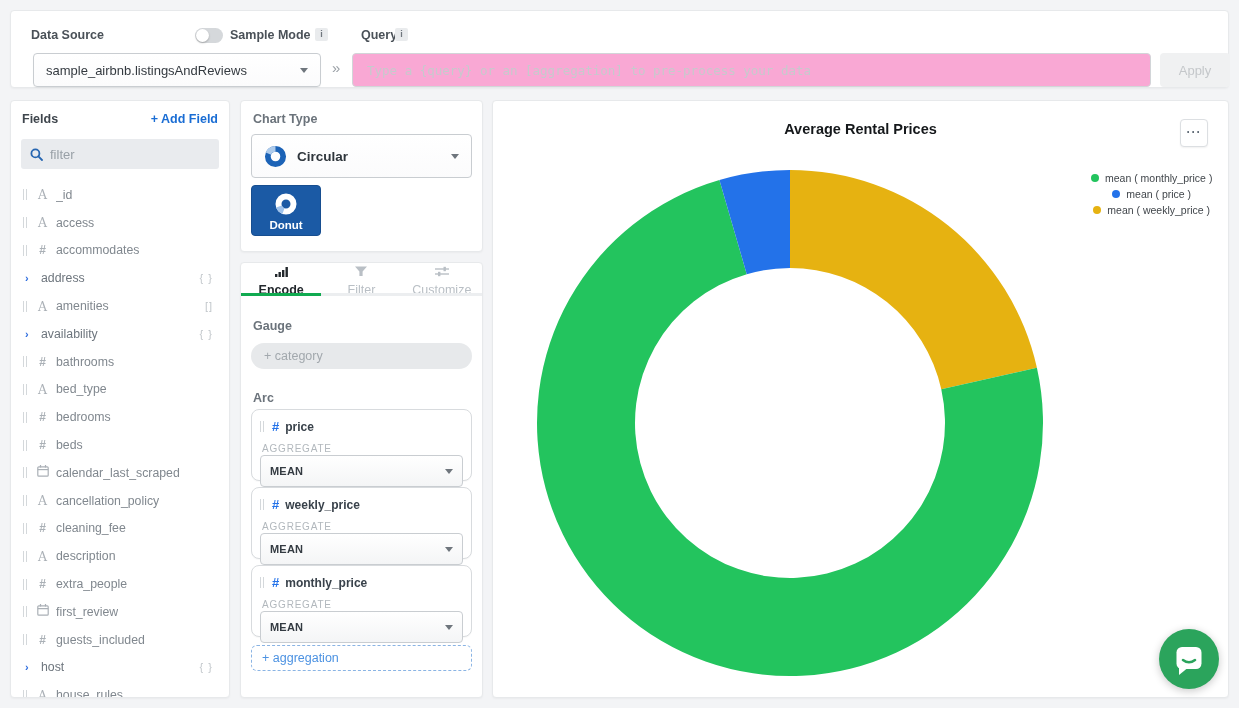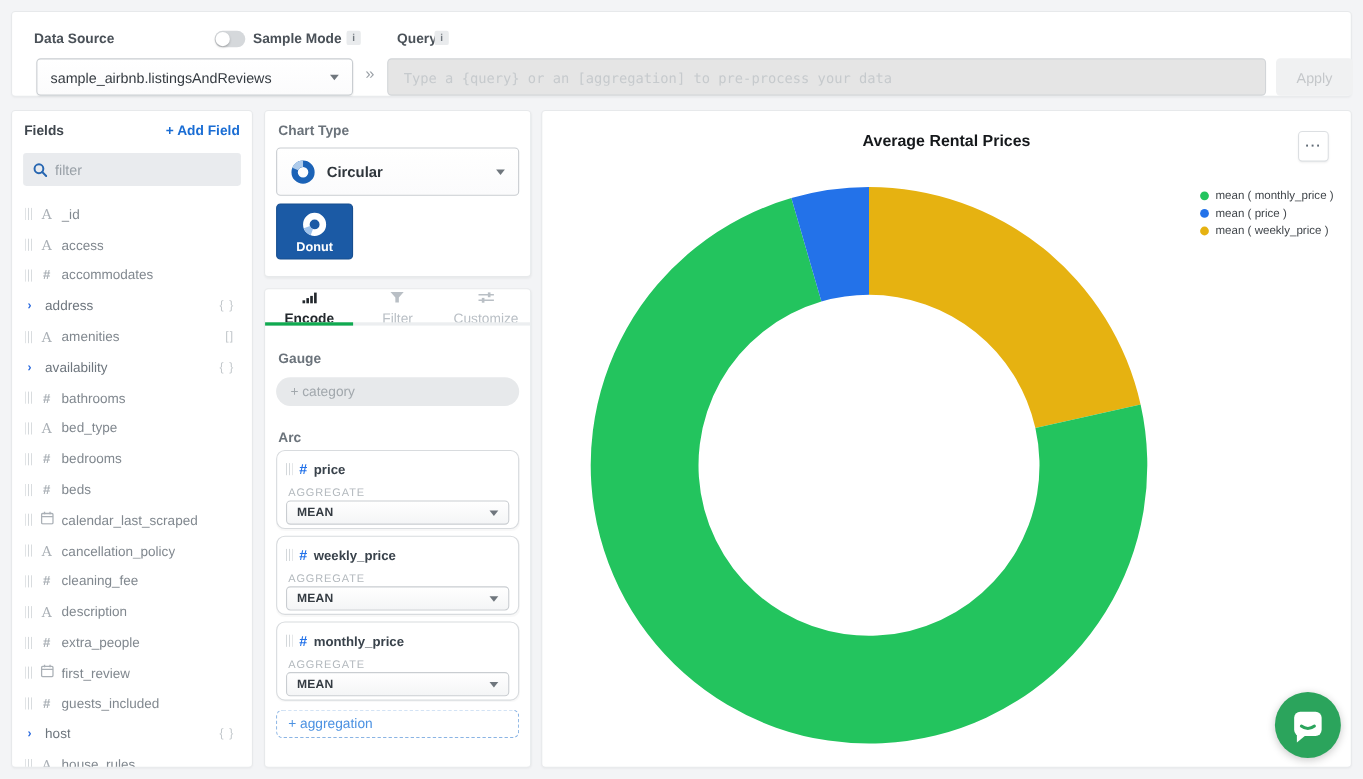--- a/index.html
+++ b/index.html
@@ -15,21 +15,21 @@
   .toggle .knob { position:absolute; left:1px; top:1px; width:13px; height:13px; border-radius:50%; background:#fff; box-shadow:0 1px 2px rgba(0,0,0,.25); }
   .sm-label { position:absolute; left:219px; top:17px; font-size:12.5px; font-weight:bold; color:#4a5158; }
   .badge-i { position:absolute; width:13px; height:13px; border-radius:2px; background:#e9ebed; color:#70777e; font-size:9px; font-weight:bold; text-align:center; line-height:13px; }
   #sm-badge { left:304px; top:17px; }
   #q-badge { left:384px; top:17px; }
   .q-label { position:absolute; left:350px; top:17px; font-size:12.5px; font-weight:bold; color:#4a5158; }
   .ds-select { position:absolute; left:22px; top:42px; width:288px; height:34px; border:1px solid #c9cdd1; border-radius:4px; background:linear-gradient(#fff,#fbfbfc); display:flex; align-items:center; padding:16px 12px; cursor:pointer; box-shadow:0 1px 1px rgba(0,0,0,.04); }
   .ds-select .val { font-size:13px; color:#343a40; }
   .caret { width:0; height:0; border-left:4.5px solid transparent; border-right:4.5px solid transparent; border-top:5.5px solid #6f767d; margin-left:auto; }
   .sep { position:absolute; left:321px; top:48px; font-size:15px; color:#9ba1a7; }
-  .q-input { position:absolute; left:341px; top:42px; width:799px; height:34px; border:1px solid #d2d5d8; border-radius:4px; background:#e5e5e5; font-family:"DejaVu Sans Mono", monospace; font-size:12.5px; color:#3a4046; padding:0 14px; }
+  .q-input { position:absolute; left:341px; top:42px; width:799px; height:34px; border:1px solid #d2d5d8; border-radius:4px; background:#f9a8d4; font-family:"DejaVu Sans Mono", monospace; font-size:12.5px; color:#3a4046; padding:0 14px; }
   .q-input::placeholder { color:#c6cacd; }
   .apply-btn { position:absolute; left:1149px; top:42px; width:70px; height:34px; background:#f0f1f2; border:none; border-radius:4px; font-size:13px; color:#c4c7ca; cursor:pointer; font-family:inherit; }
 
   
   #fields-card { left:10px; top:100px; width:220px; height:598px; overflow:hidden; }
   .f-title { position:absolute; left:11px; top:11px; font-size:12.5px; font-weight:bold; color:#3f464d; }
   .add-field { position:absolute; right:11px; top:11px; font-size:12.5px; font-weight:bold; color:#1a6dd4; cursor:pointer; }
   .f-search { position:absolute; left:10px; top:38px; width:198px; height:30px; background:#e9ebee; border-radius:3px; display:flex; align-items:center; padding:0 9px; }
   .f-search input { border:none; background:transparent; outline:none; font-size:13px; color:#4a5158; width:150px; margin-left:7px; font-family:inherit; }
   .f-search input::placeholder { color:#99a0a7; }
@@ -64,31 +64,31 @@
   .tab.active .tlbl { font-weight:bold; }
   .tab-underline { position:absolute; left:0; top:30px; right:0; height:3px; background:#eceef0; }
   .tab-underline .seg { width:33.3%; height:3px; background:#10aa50; }
   .enc-pill { position:absolute; left:10px; top:80px; width:221px; height:26px; background:#e7e9eb; border-radius:13px; font-size:12.5px; color:#a2a8ad; line-height:26px; padding-left:13px; cursor:pointer; }
   .channels { position:absolute; left:10px; top:146px; width:221px; }
   .chan-card { position:relative; width:221px; height:72px; border:1px solid #d8dbde; border-radius:8px; background:#fff; margin-bottom:6px; box-shadow:0 1px 1px rgba(0,0,0,.03); }
   .chan-head { display:flex; align-items:center; padding:9px 8px 0 8px; }
   .chan-head .num { color:#2372e9; font-weight:bold; font-size:13px; margin-right:6px; }
   .chan-head .nm { font-size:12px; font-weight:bold; color:#39424b; }
   .agg-lbl { position:absolute; left:10px; top:33px; font-size:10px; letter-spacing:.8px; color:#b2b8bd; }
-  .agg-select { position:absolute; left:8px; right:8px; top:45px; height:22px; border:1px solid #c9cdd1; border-radius:4px; background:linear-gradient(#fff,#f4f5f6); display:flex; align-items:center; padding:0 9px; cursor:pointer; }
+  .agg-select { position:absolute; left:8px; right:8px; top:45px; height:32px; border:1px solid #c9cdd1; border-radius:4px; background:linear-gradient(#fff,#f4f5f6); display:flex; align-items:center; padding:0 9px; cursor:pointer; }
   .agg-select .v { font-size:11px; font-weight:bold; color:#343b42; letter-spacing:.2px; }
   .agg-select .caret { border-left-width:4px; border-right-width:4px; border-top-width:5px; }
   .add-agg { position:absolute; left:10px; top:382px; width:221px; height:26px; border:1px dashed #8ab4e4; border-radius:6px; font-size:12.5px; color:#4c92e2; line-height:24px; padding-left:10px; cursor:pointer; background:#fff; }
 
   
   #chart-card { left:492px; top:100px; width:737px; height:598px; }
   .chart-title { position:absolute; left:0; right:0; top:20px; text-align:center; font-size:14.5px; font-weight:bold; color:#15181b; }
   .menu-btn { position:absolute; right:20px; top:18px; width:28px; height:28px; border:1px solid #dcdfe2; border-radius:4px; background:#fff; box-shadow:0 1px 2px rgba(0,0,0,.06); color:#5f6a75; font-size:12px; font-weight:bold; letter-spacing:1px; line-height:24px; text-align:center; cursor:pointer; }
   .legend { position:absolute; left:598px; top:71px; }
-  .leg-row { display:flex; align-items:center; margin-bottom:4px; }
+  .leg-row { display:flex; align-items:center; margin-bottom:4px;justify-content:center; }
   .leg-dot { width:8px; height:8px; border-radius:50%; margin-right:6px; flex:none; }
   .leg-lbl { font-size:10.5px; color:#41464b; white-space:nowrap; }
   #donut-svg { position:absolute; left:0; top:0; }
 
   
   .chat { position:absolute; left:1159px; top:629px; width:60px; height:60px; border-radius:50%; background:#2ba45c; box-shadow:0 2px 8px rgba(0,0,0,.22); cursor:pointer; z-index:5; }
 </style>
 </head>
 <body>
 

